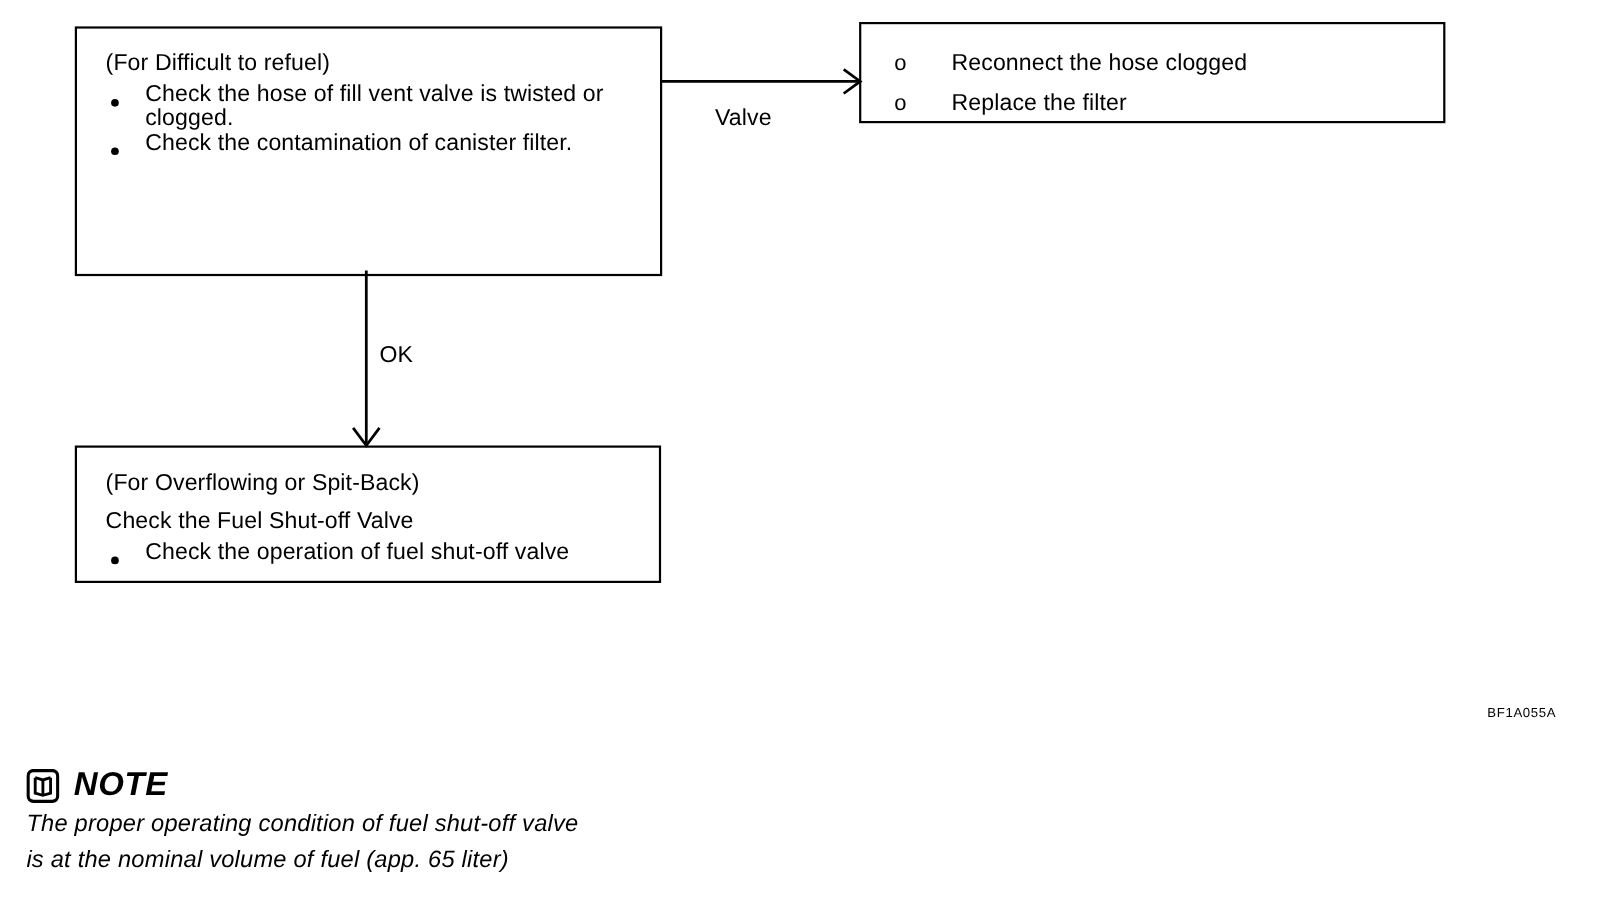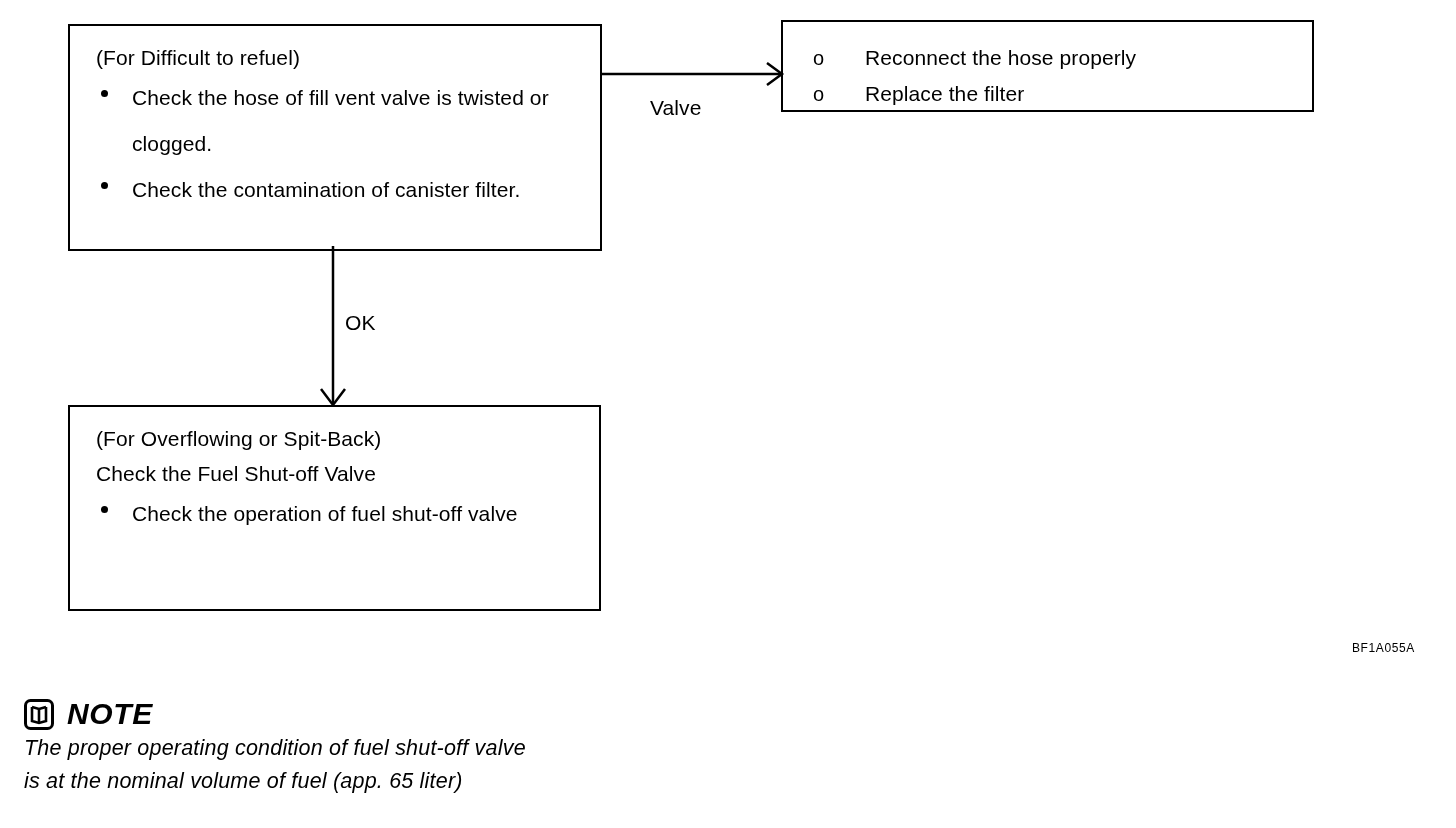--- a/index.html
+++ b/index.html
@@ -25,21 +25,21 @@
   
   .box {
     position: absolute;
     box-sizing: border-box;
     border: 2px solid #000;
     background: #fff;
   }
 
   #box-fill-vent   { left: 68px;  top: 24px;  width: 534px; height: 227px; }
   #box-actions     { left: 781px; top: 20px;  width: 533px; height: 92px;  }
-  #box-shutoff     { left: 68px;  top: 405px; width: 533px; height: 206px; }
+  #box-shutoff     { left: 68px;  top: 405px; width: 533px; height: 125px; }
 
   .box-inner {
     padding: 14px 16px 0 26px;
   }
   #box-actions .box-inner { padding: 18px 16px 0 30px; }
 
   .box-heading {
     font-size: 21px;
     line-height: 35px;
     white-space: nowrap;
@@ -48,21 +48,21 @@
 
   
   ul.bullets {
     list-style: none;
     margin: 0;
     padding: 0;
   }
   ul.bullets li {
     position: relative;
     font-size: 21px;
-    line-height: 46px;
+    line-height: 22px;
     padding-left: 36px;
     letter-spacing: 0.1px;
   }
   ul.bullets li .marker {
     position: absolute;
     left: 3px;
     top: 0;
     font-size: 21px;
     line-height: 35px;
   }
@@ -166,21 +166,21 @@
         </li>
       </ul>
     </div>
   </div>
 
   <div class="box" id="box-actions">
     <div class="box-inner">
       <ul class="bullets circle-o">
         <li>
           <span class="marker">o</span>
-          <span>Reconnect the hose properly</span>
+          <span>Reconnect the hose clogged</span>
         </li>
         <li>
           <span class="marker">o</span>
           <span>Replace the filter</span>
         </li>
       </ul>
     </div>
   </div>
 
   <div class="box" id="box-shutoff">

